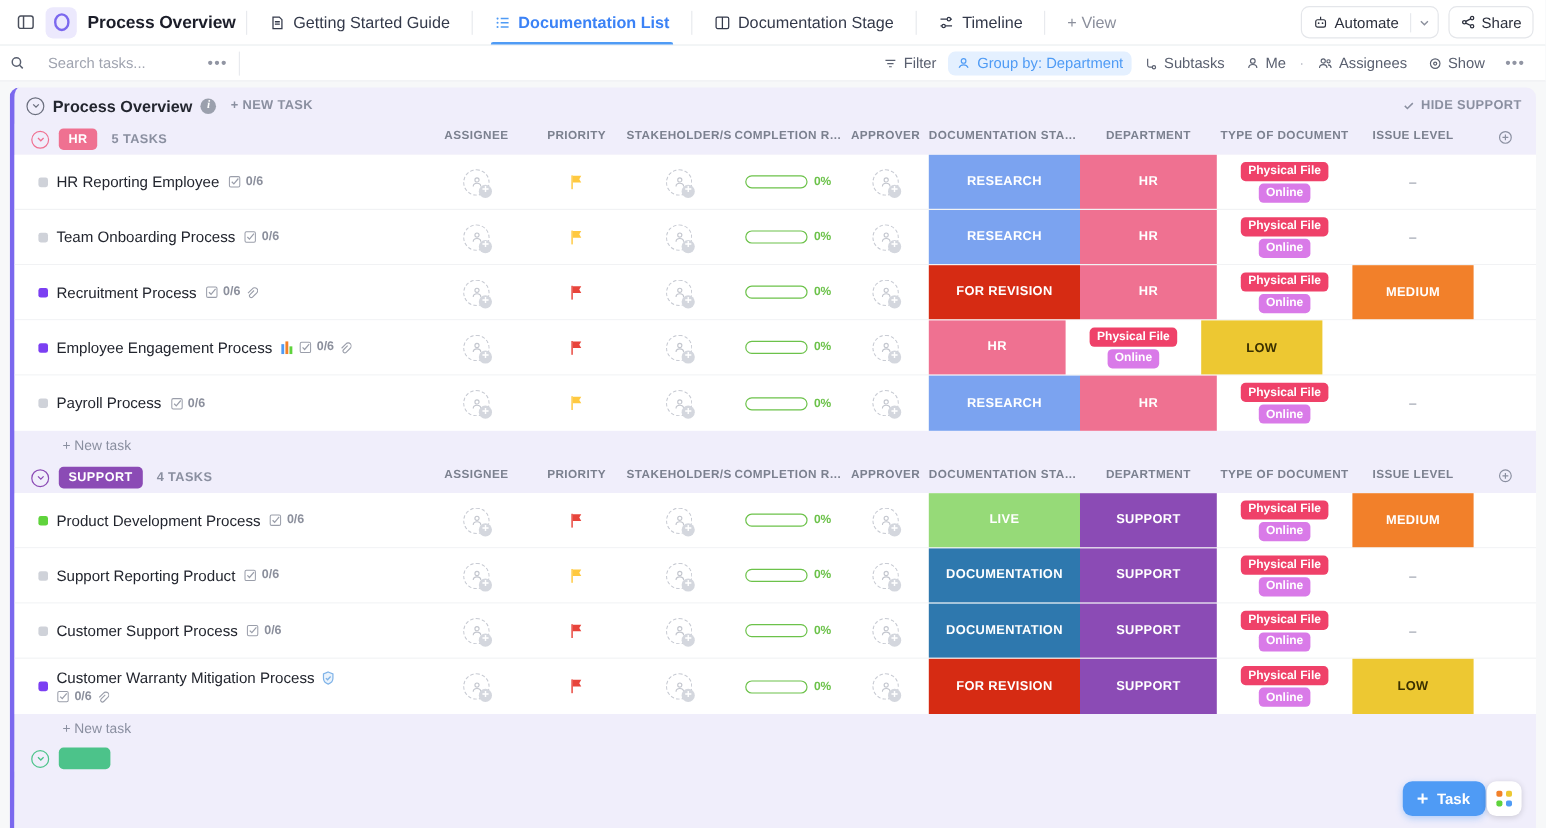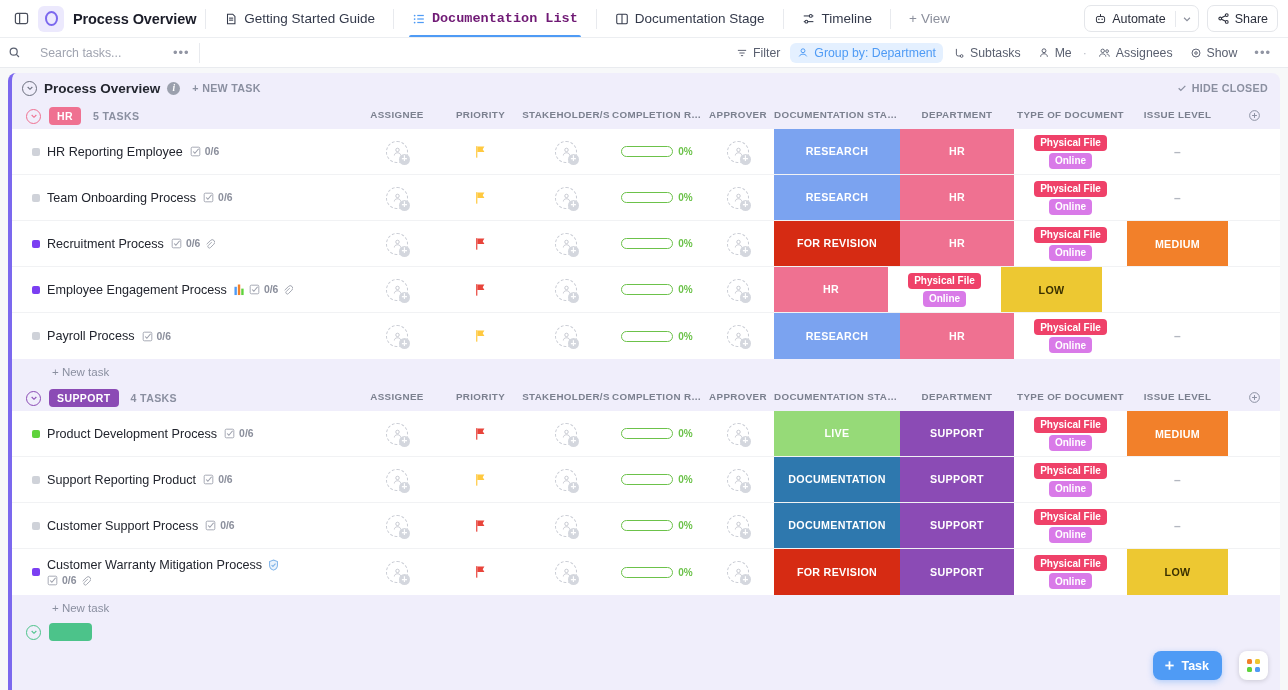--- a/index.html
+++ b/index.html
@@ -30,21 +30,21 @@
     font-size: 14.5px; font-weight: 700; color: #1b1d29; margin-left: 9px;
     white-space: nowrap; letter-spacing: -0.1px;
   }
   .vdiv { width: 1px; height: 20px; background: #e8eaee; margin: 0 9px; flex: 0 0 auto;}
   .tabs { display: flex; align-items: center; height: 100%; text-align: right; }
   .tab {
     display: flex; align-items: center; gap: 6px; height: 100%;
     padding: 0 9px; font-size: 13.5px; color: #33394a; white-space: nowrap;
     position: relative; cursor: pointer;
   }
-  .tab.active { color: #701a75; font-weight: 600; font-family: Liberation Mono, monospace; }
+  .tab.active { color: #3b82f6; font-weight: 600; }
   .tab.active::after {
     content:""; position: absolute; left: 6px; right: 6px; bottom: 0;
     height: 2.5px; background: #4f9bf5; border-radius: 2px 2px 0 0;
   }
   .tab svg { flex: 0 0 auto; }
   .tab-add { color: #8b8f9c; font-size: 13.5px; padding: 0 9px; cursor: pointer; display:flex; gap:4px; align-items:center;}
   .topbar-right { margin-left: auto; display: flex; align-items: center; gap: 8px; }
   .pill-btn {
     display: flex; align-items: center; height: 27px; border: 1px solid #e4e6ea;
     border-radius: 7px; background: #fff; font-size: 12.5px; color: #2b2f3c; cursor: pointer;
@@ -175,21 +175,21 @@
     font-size: 10.7px; font-weight: 600; letter-spacing: 0.3px;
   }
   .issue-none { color: #b3b7c0; font-size: 12px; }
 
   .newtask-row {
     height: 26px; display: flex; align-items: center; padding-left: 40px;
     font-size: 11.5px; color: #8a8fa0; background: #f0eefb; cursor: pointer;
   }
 
   
-  .fab-wrap { position: absolute; right: 12px; bottom: 10px; display: flex; align-items: center; gap: 17px; }
+  .fab-wrap { position: absolute; right: 12px; bottom: 10px; display: flex; align-items: center; gap: 1px; }
   .fab-task {
     display: flex; align-items: center; gap: 5px; height: 29px; padding: 0 13px 0 10px;
     background: #4f9bf5; color: #fff; border-radius: 8px; font-size: 12.5px; font-weight: 600;
     box-shadow: 0 2px 6px rgba(79,155,245,.4); cursor: pointer;
   }
   .fab-grid {
     width: 29px; height: 29px; background: #fff; border-radius: 8px;
     box-shadow: 0 1px 5px rgba(0,0,0,.16); display: flex; align-items: center; justify-content: center;
     cursor: pointer;
   }
@@ -365,21 +365,21 @@
             <path d="M2.5 4.5L6 8l3.5-3.5"></path>
           </svg>
       </div>
       <div class="panel-title">Process Overview</div>
       <div class="info-i">i</div>
       <div class="newtask-top">+ NEW TASK</div>
       <div class="hide-closed">
         <svg width="10" height="10" viewBox="0 0 12 12" fill="none" stroke="#8a8fa0" stroke-width="1.5">
             <path d="M2 6.3l2.6 2.6L10 3.5"></path>
           </svg>
-        <span>HIDE CLOSED</span>
+        <span>HIDE SUPPORT</span>
       </div>
     </div>
 
     <div class="scroll-area">
       <div id="groups-container">
           <div class="group">
     <div class="group-header">
       <div class="g-chev" style="color:#ef7191">
     <svg width="8" height="8" viewBox="0 0 12 12" fill="none" stroke="#ef7191" stroke-width="1.6">
                   <path d="M2.5 4.5L6 8l3.5-3.5"></path>

